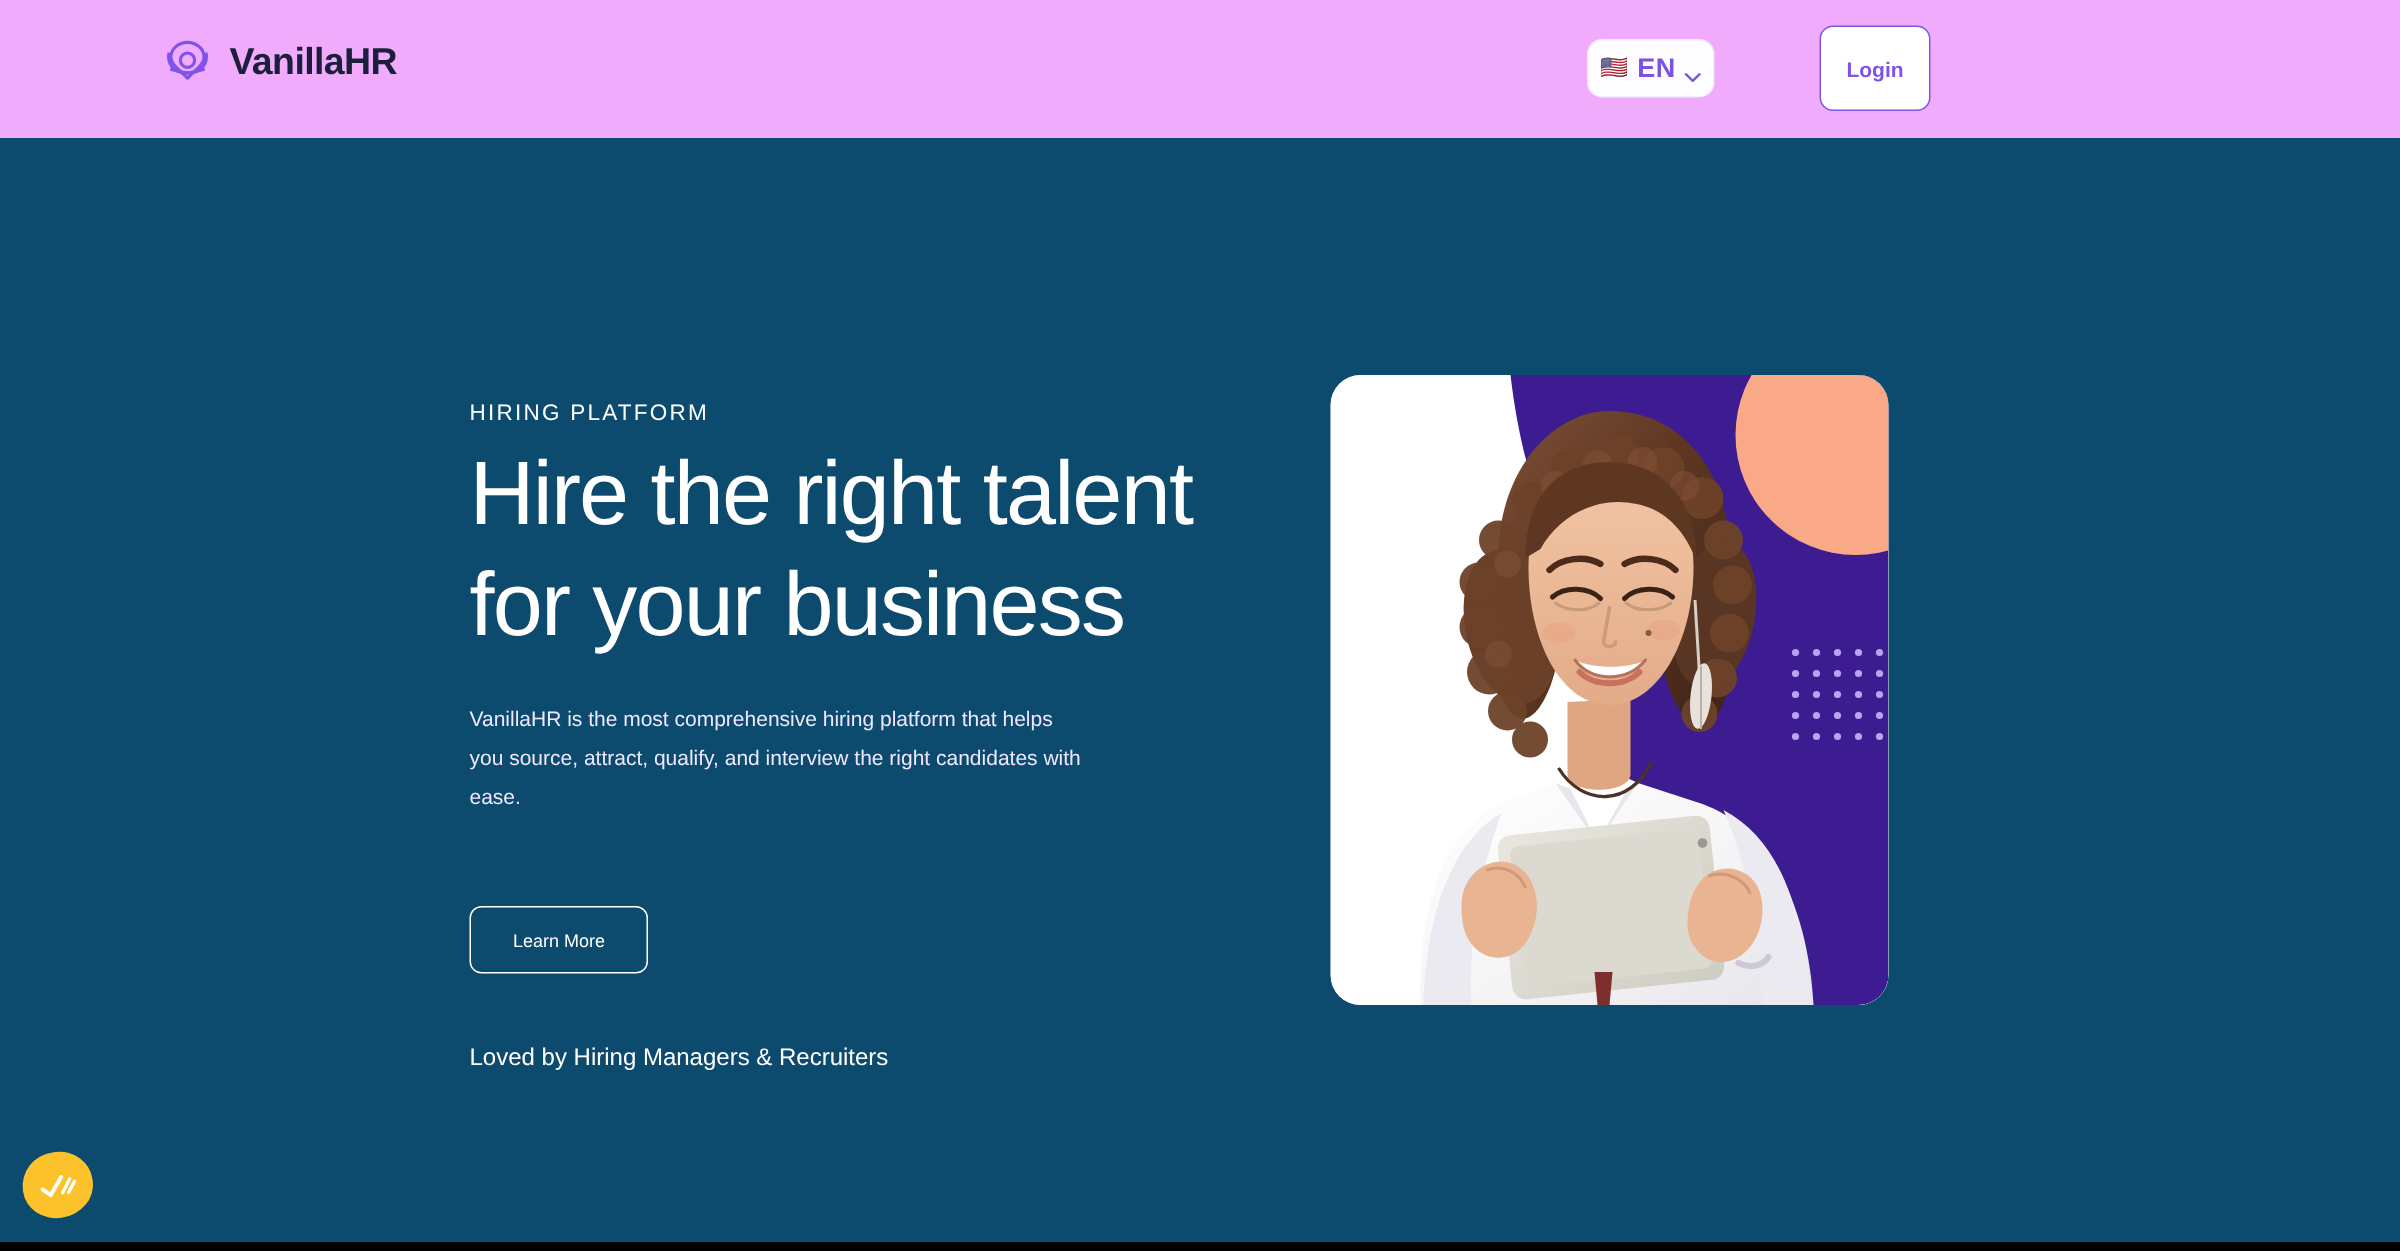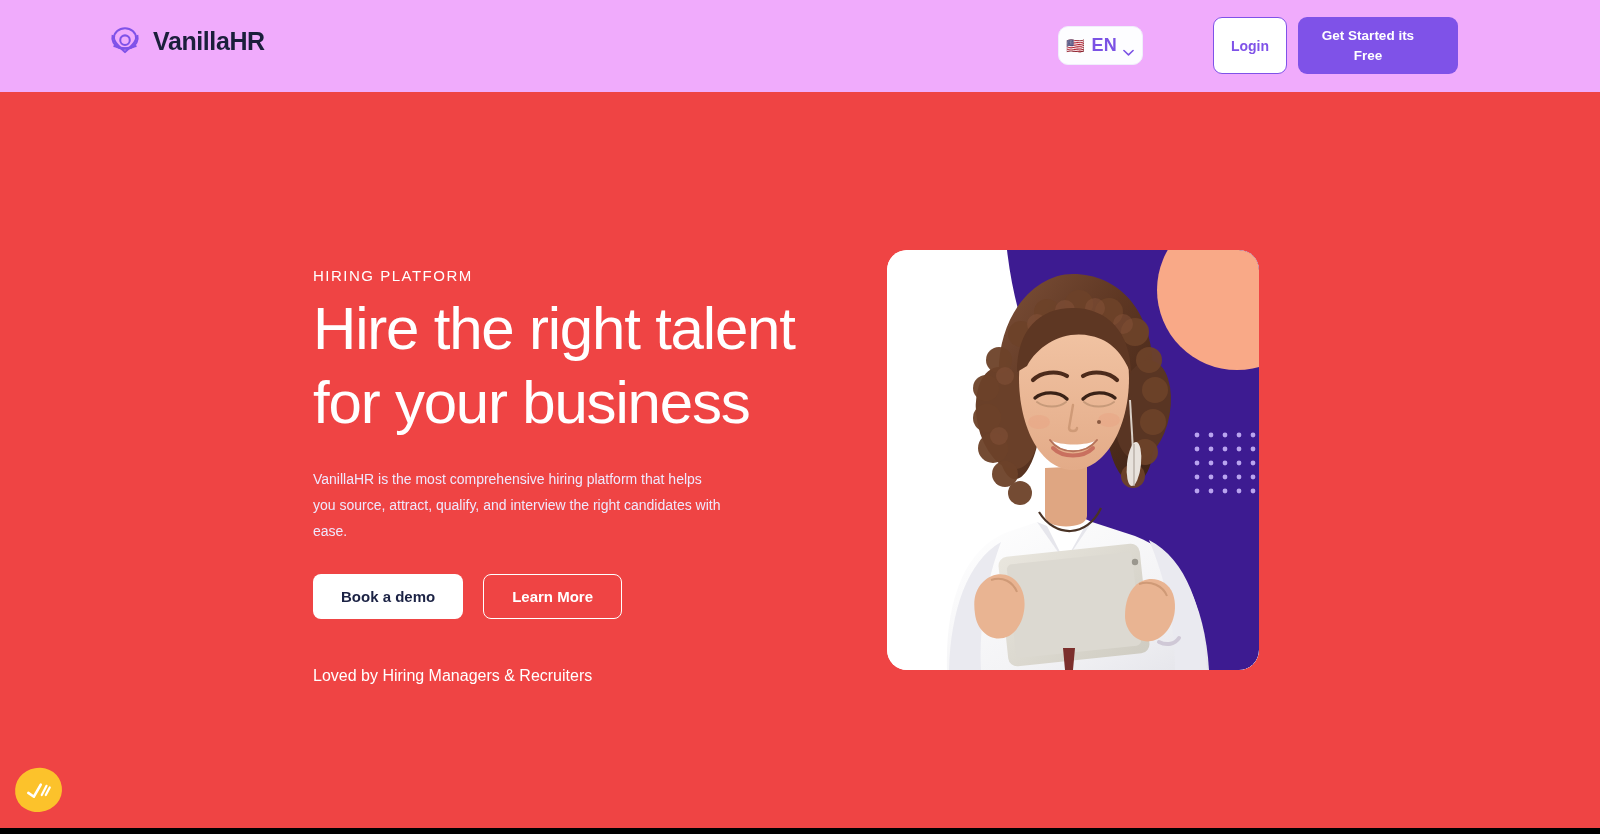--- a/index.html
+++ b/index.html
@@ -66,21 +66,21 @@
     font-size:13.5px; font-weight:700; line-height:20px;
     padding:0 0 0 20px;
     display:flex; align-items:center;
     cursor:pointer;
   }
   .btn-started span{ display:block; max-width:100px; }
 
   
   .hero{
     position:absolute; left:0; top:92px; width:1600px; height:736px;
-    background:#ef4444; overflow:hidden;
+    background:#0c4a6e; overflow:hidden;
   }
   .hero-copy{ position:absolute; left:313px; top:175px; width:560px; }
   .eyebrow{
     font-size:15px; letter-spacing:1.5px; color:#ffffff;
     font-weight:400; margin-bottom:8px;
   }
   .headline{
     font-size:60px; line-height:74px; font-weight:400;
     color:#ffffff; letter-spacing:-1.2px; white-space:pre-line;
     margin-bottom:26px;
@@ -93,23 +93,24 @@
   .btn-demo{
     height:45px; padding:0 28px; border-radius:8px;
     background:#ffffff; color:#1b2244; border:none;
     font-size:15px; font-weight:700; cursor:pointer;
     display:flex; align-items:center; justify-content:center;
     white-space:nowrap;
   }
   .btn-learn{
     height:45px; padding:0 28px; border-radius:8px;
     background:transparent; color:#ffffff; border:1.6px solid #ffffff;
-    font-size:15px; font-weight:700; cursor:pointer;
+    font-size:12px; font-weight:400; cursor:pointer;
     display:flex; align-items:center; justify-content:center;
     white-space:nowrap;
+    margin-top:30px;
   }
   .loved{ font-size:16px; color:#ffffff; font-weight:400; }
 
   
   .shot{
     position:absolute; left:887px; top:158px;
     width:372px; height:420px; border-radius:20px;
     overflow:hidden; background:#ffffff;
   }
   .shot svg{ display:block; width:372px; height:420px; }
@@ -157,34 +158,30 @@
       <span class="lang-code">EN</span>
       <span class="chev">
         <svg viewBox="0 0 12 8" xmlns="http://www.w3.org/2000/svg">
           <path d="M1 1.6 L6 6.4 L11 1.6" fill="none" stroke="#7b52e4" stroke-width="1.7" stroke-linecap="round" stroke-linejoin="round"></path>
         </svg>
       </span>
     </div>
 
     <button class="btn-login">Login</button>
 
-    <button class="btn-started">
-      <span>Get Started its Free</span>
-    </button>
   </header>
 
   <section class="hero">
 
     <div class="hero-copy">
       <div class="eyebrow">HIRING PLATFORM</div>
       <h1 class="headline">Hire the right talent
 for your business</h1>
       <p class="subcopy">VanillaHR is the most comprehensive hiring platform that helps you source, attract, qualify, and interview the right candidates with ease.</p>
       <div class="cta-row">
-        <button class="btn-demo">Book a demo</button>
         <button class="btn-learn">Learn More</button>
       </div>
       <div class="loved">Loved by Hiring Managers &amp; Recruiters</div>
     </div>
 
     <div class="shot">
       <svg viewBox="0 0 372 420" xmlns="http://www.w3.org/2000/svg" role="img">
         <defs>
           <clipPath id="cardClip">
               <rect x="0" y="0" width="372" height="420" rx="20"></rect>

